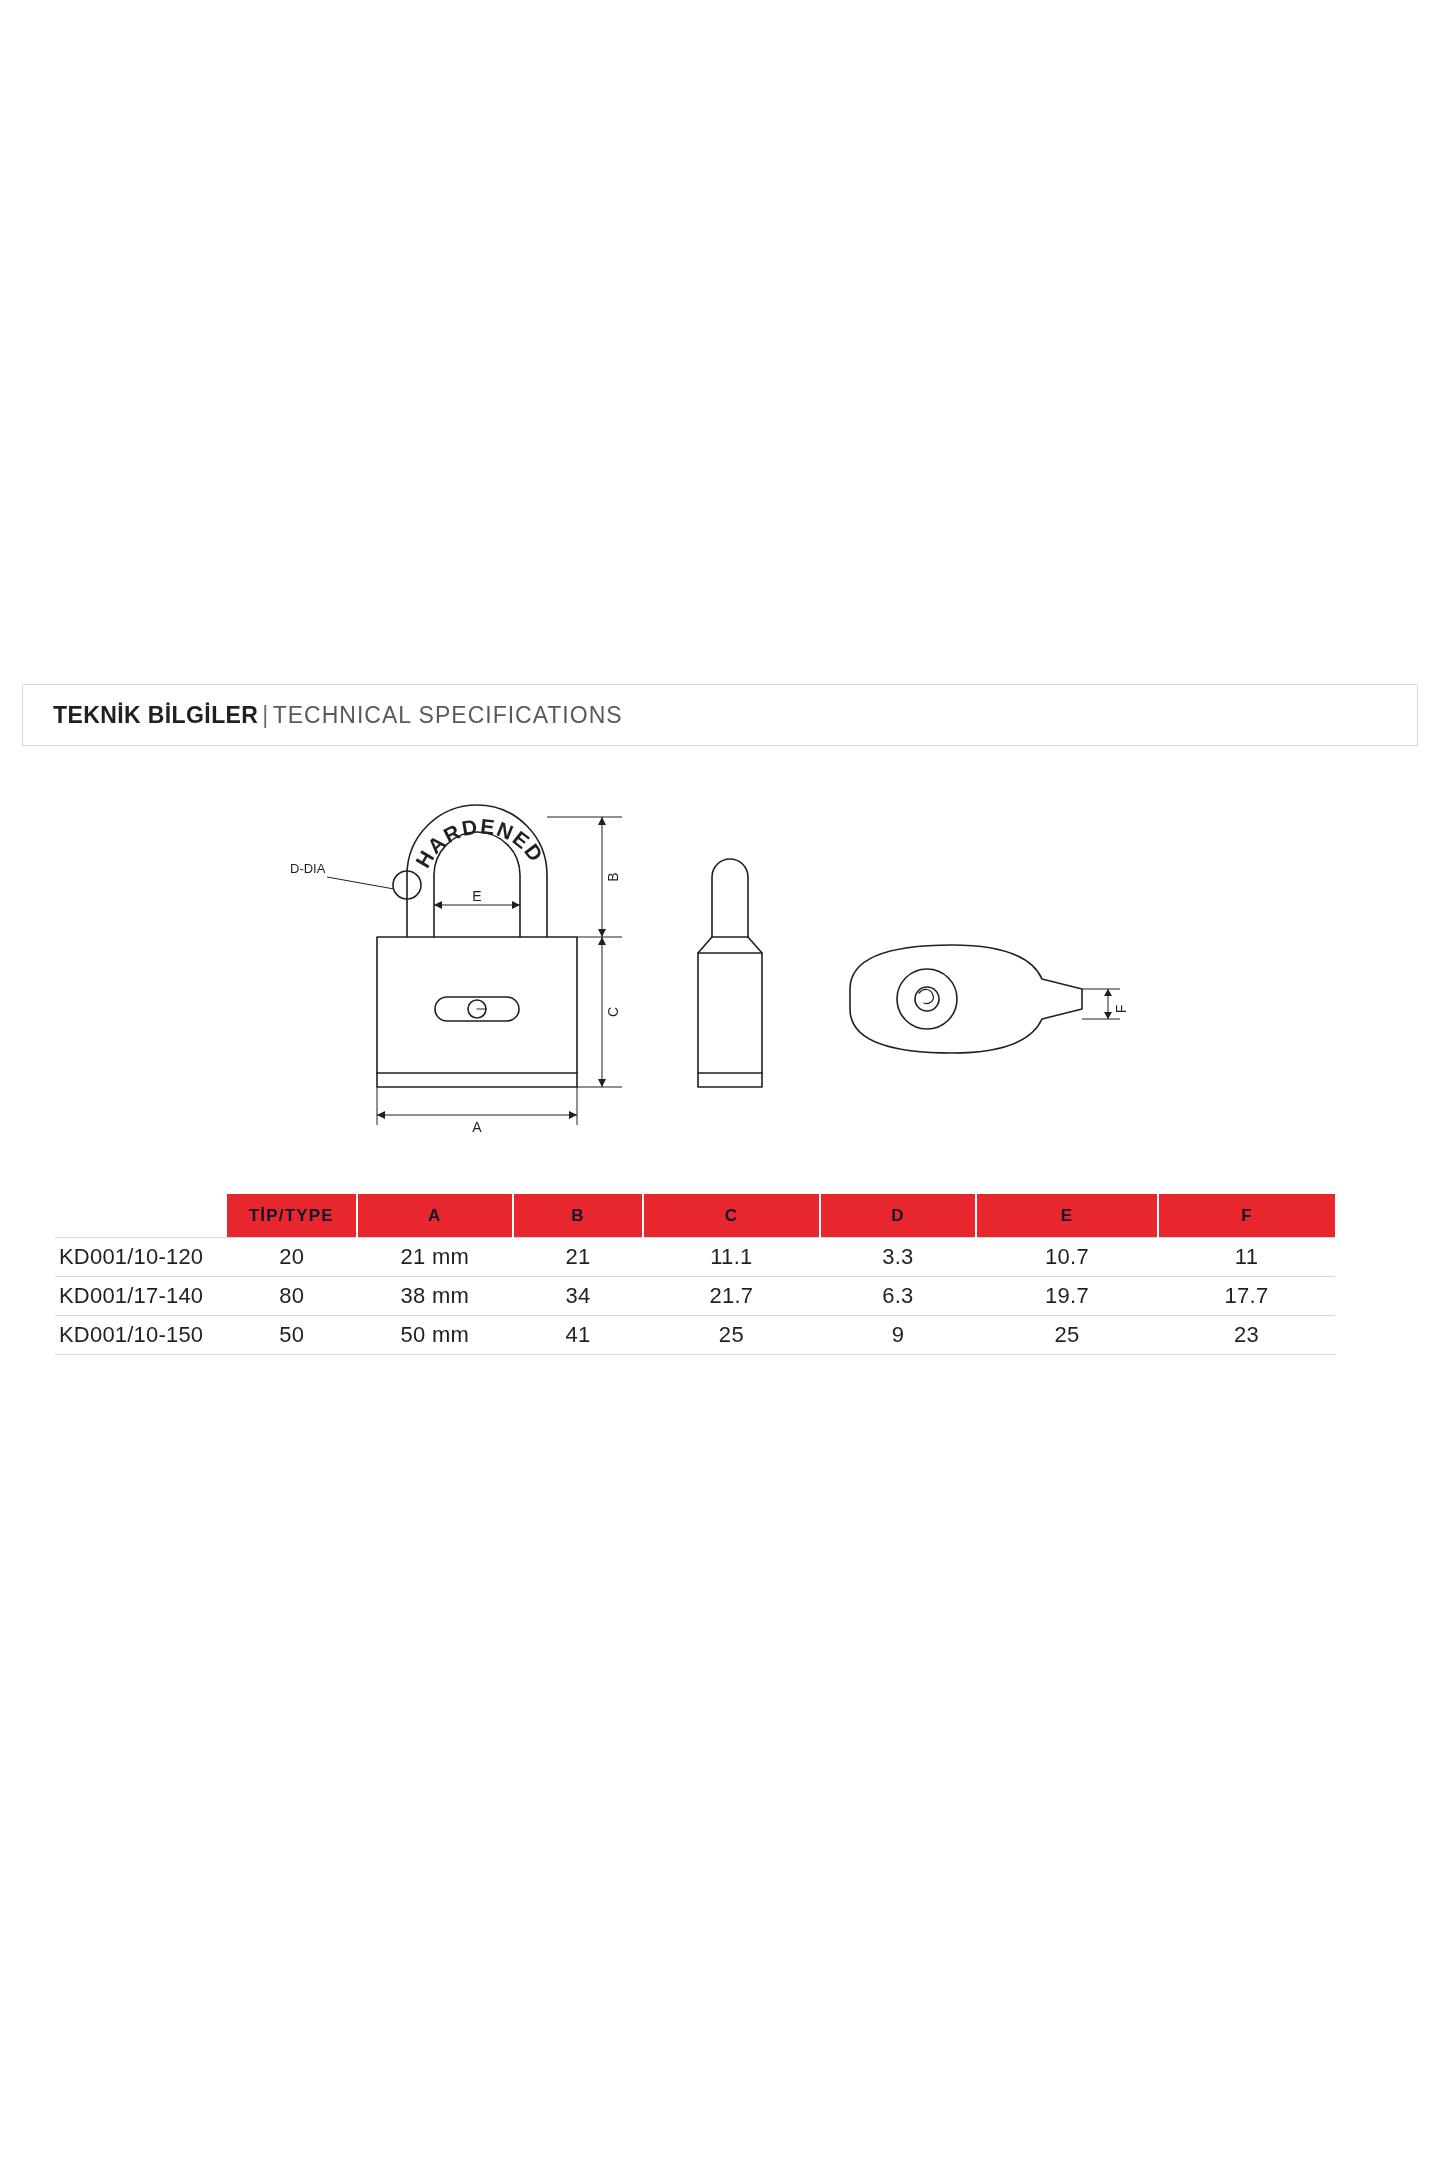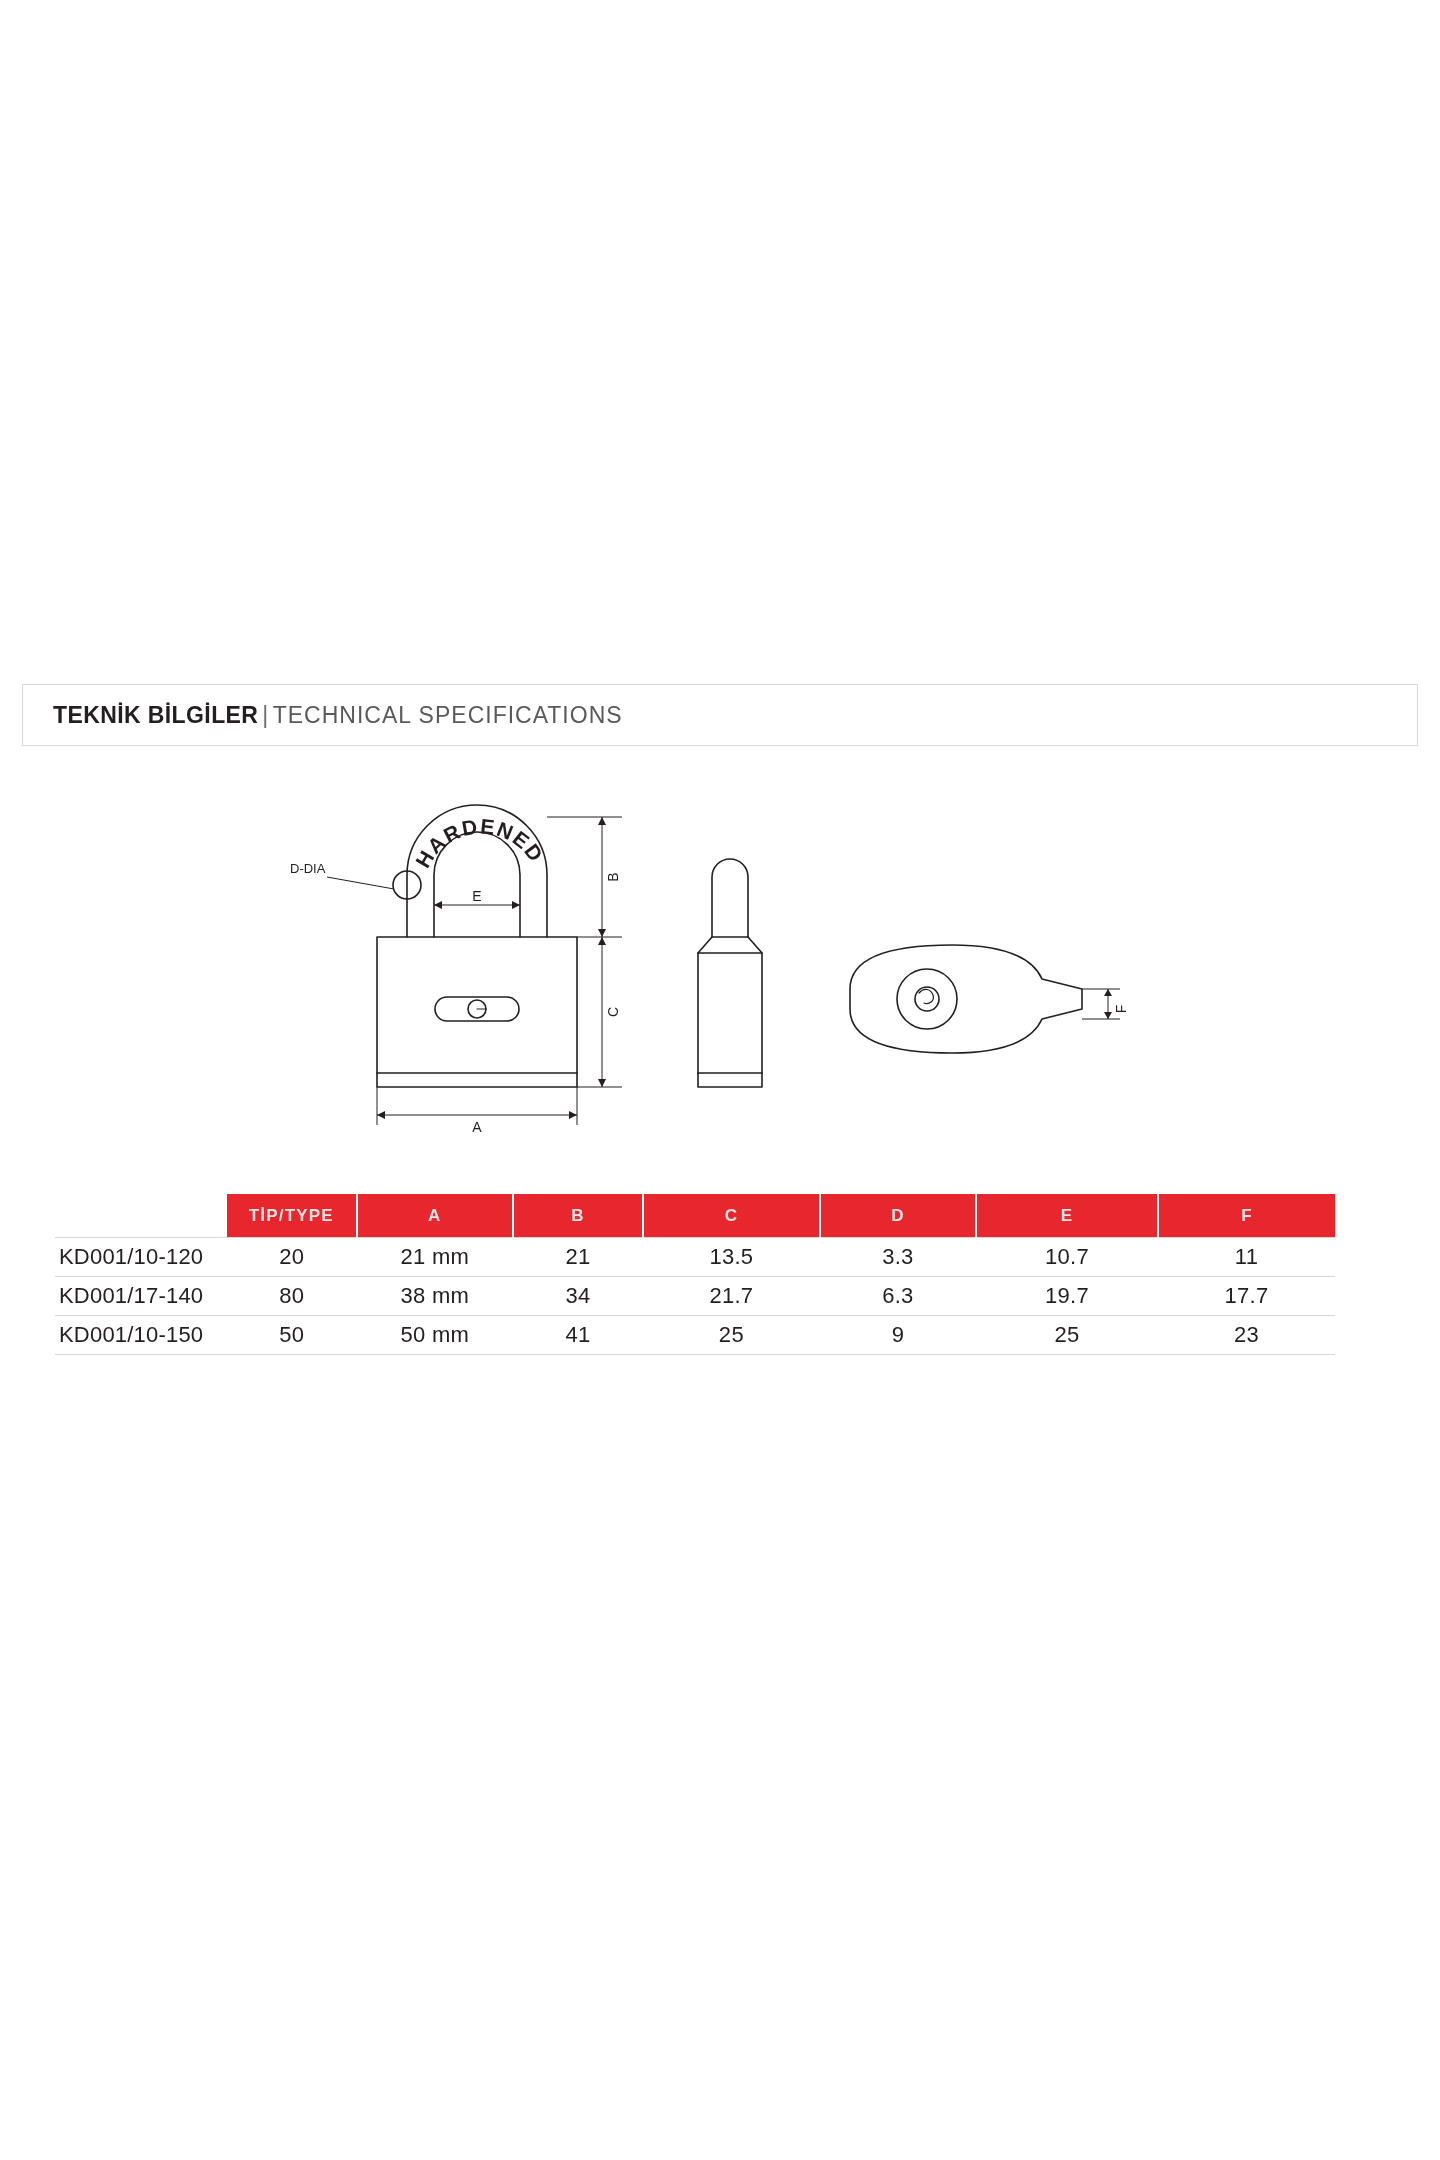--- a/index.html
+++ b/index.html
@@ -77,21 +77,21 @@
     top: 1182px;
     width: 1280px;
   }
   table.spec {
     border-collapse: collapse;
     width: 1280px;
     table-layout: fixed;
   }
   table.spec thead th {
     background: #e8262d;
-    color: #e5e5e5;
+    color: #0f172a;
     font-size: 17px;
     font-weight: bold;
     letter-spacing: 1.2px;
     height: 43px;
     padding: 0;
     text-align: center;
     border-right: 2px solid #ffffff;
   }
   table.spec thead th:last-child {
     border-right: none;
@@ -247,21 +247,21 @@
           <th>E</th>
           <th>F</th>
         </tr>
       </thead>
       <tbody>
         <tr>
           <td class="code">KD001/10-120</td>
           <td>20</td>
           <td>21 mm</td>
           <td>21</td>
-          <td>13.5</td>
+          <td>11.1</td>
           <td>3.3</td>
           <td>10.7</td>
           <td>11</td>
         </tr>
         <tr>
           <td class="code">KD001/17-140</td>
           <td>80</td>
           <td>38 mm</td>
           <td>34</td>
           <td>21.7</td>

